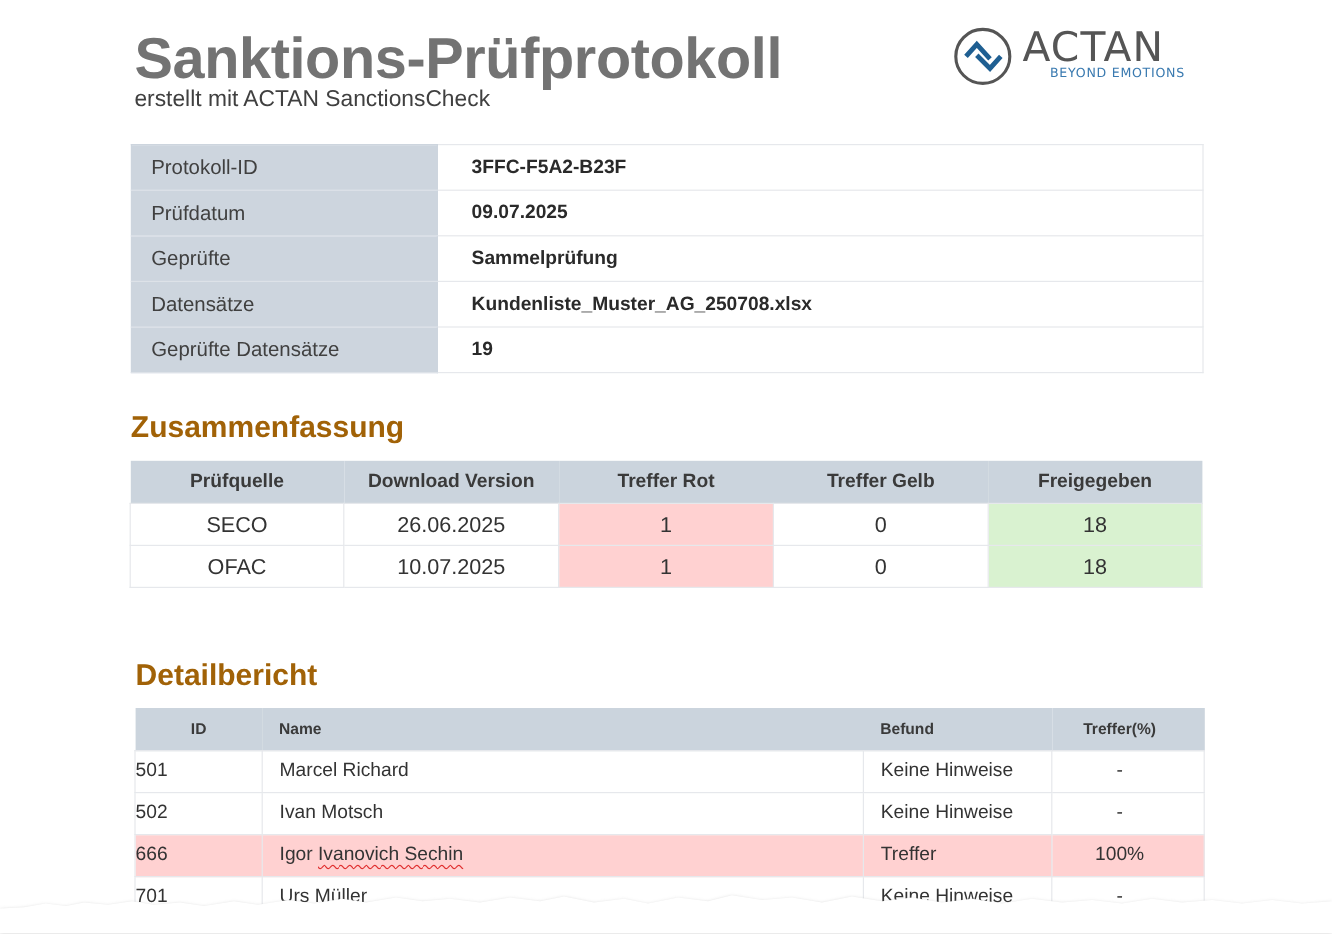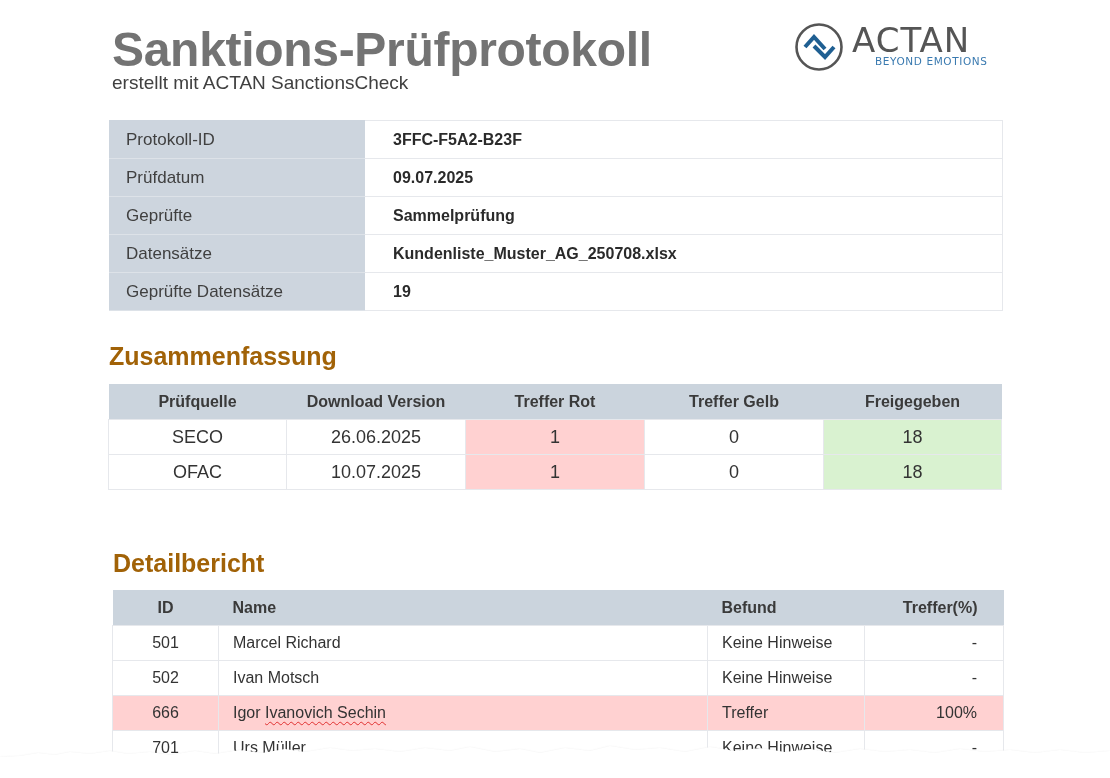--- a/index.html
+++ b/index.html
@@ -48,26 +48,26 @@
     .h2.summary { left: 109px; top: 342px; }
     .h2.detail  { left: 113px; top: 549px; }
 
     .sum-table { left: 108px; top: 384px; width: 894px; }
     .sum-table th { height: 35px; background: #cbd4dd; font-size: 16px; font-weight: bold; color: #3a3a3a; text-align: center; }
     .sum-table td { height: 34px; font-size: 18px; text-align: center; border: 1px solid #e6e8ec; color: #333; }
     .sum-table td.red { background: #ffd1d1; }
     .sum-table td.green { background: #d9f2d0; }
 
     .det-table { left: 112px; top: 590px; width: 892px; }
-    .det-table th { height: 35px; background: #cbd4dd; font-size: 16px; font-weight: bold; color: #3a3a3a; text-align: left; }
+    .det-table th { height: 35px; background: #cbd4dd; font-size: 13px; font-weight: bold; color: #3a3a3a; text-align: left; }
     .det-table td { height: 34px; font-size: 16px; border: 1px solid #e6e8ec; color: #333; }
-    .det-table .c-id { width: 105px; text-align: center; }
+    .det-table .c-id { width: 105px; }
     .det-table .c-name { padding-left: 14px; }
     .det-table .c-bef { width: 142px; padding-left: 14px; }
-    .det-table .c-pct { width: 112px; text-align: right; padding-right: 26px; }
+    .det-table .c-pct { width: 112px; text-align: center; padding-right: 14px; }
     .det-table tr.hit td { background: #ffd1d1; }
     .spell { text-decoration: underline wavy #e03030; text-decoration-thickness: 1px; text-underline-offset: 3px; }
 
     .tear { position: absolute; left: 0; top: 735px; width: 1110px; height: 43px; }
   </style>
 </head>
 <body>
 
 <div class="page">
 

